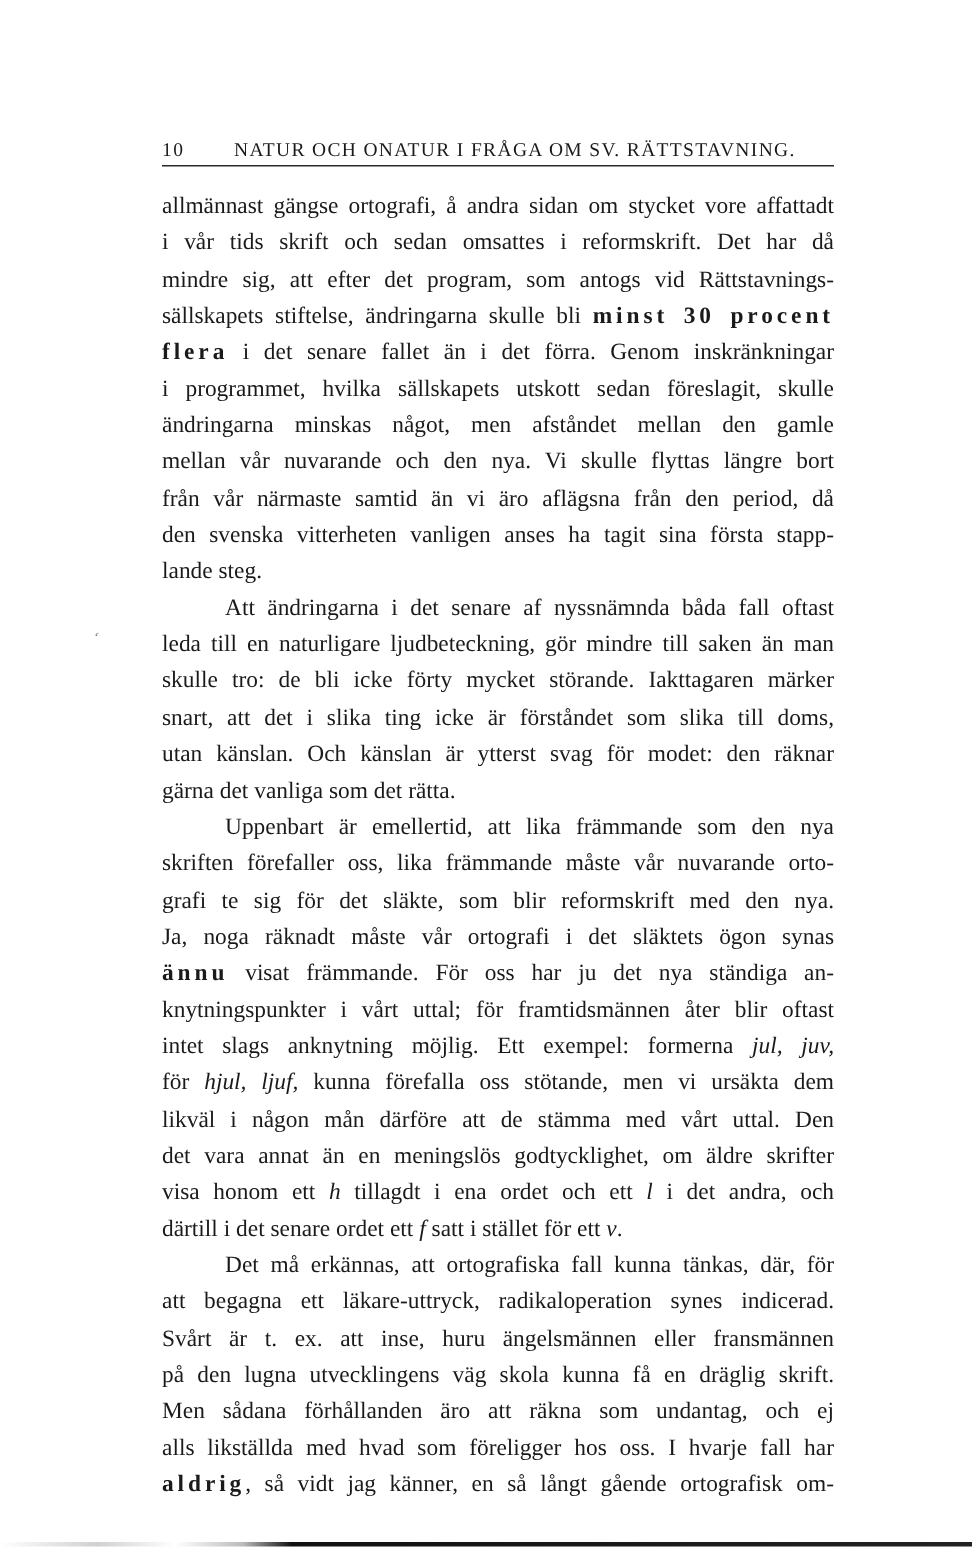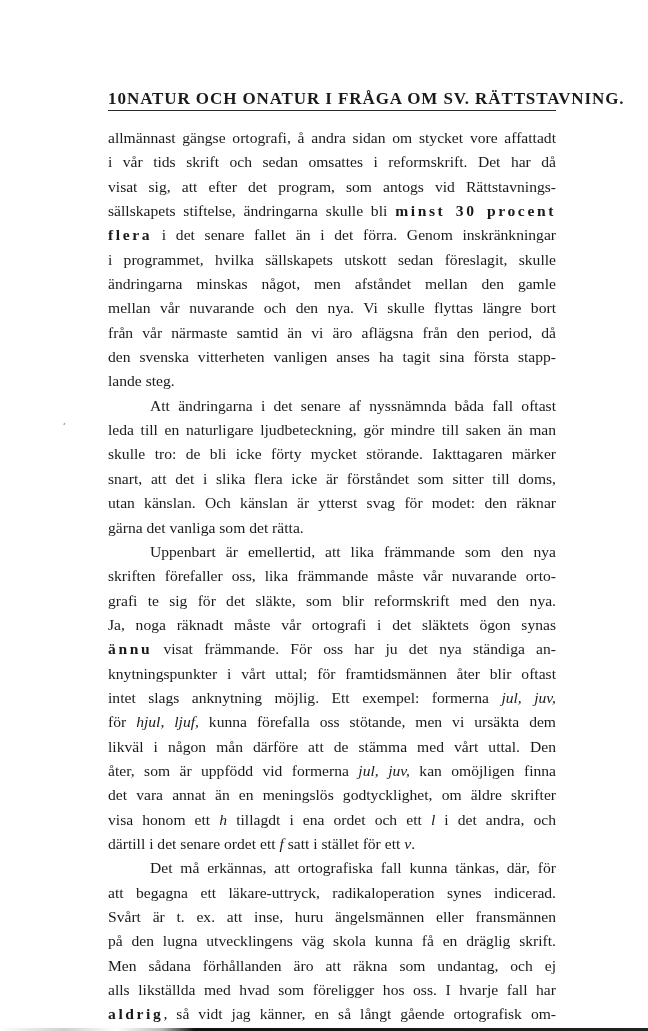--- a/index.html
+++ b/index.html
@@ -16,26 +16,25 @@
       color: #1a1a1a;
     }
     .page {
       position: absolute;
       left: 108px;
       top: 90px;
       width: 448px;
     }
     .running-head {
       display: flex;
-      align-items: center;
-      font-size: 17px;
+      align-items: flex-end;
+      font-size: 13px;
       letter-spacing: 0.6px;
       height: 18px;
       white-space: nowrap;
-      font-weight: bold;
     }
     .page-number {
       width: 48px;
       letter-spacing: 1px;
     }
     .running-title {
       flex: 1;
       letter-spacing: 0.9px;
     }
     .head-rule {
@@ -92,45 +91,44 @@
 <div class="page">
   <div class="running-head">
     <span class="page-number">10</span>
     <span class="running-title">NATUR OCH ONATUR I FRÅGA OM SV. RÄTTSTAVNING.</span>
   </div>
   <div class="head-rule"></div>
 
   <div class="body-text" id="body-text">
       <span class="line"><span>allmännast gängse ortografi, å andra sidan om stycket vore affattadt</span></span>
       <span class="line"><span>i vår tids skrift och sedan omsattes i reformskrift.  Det har då</span></span>
-      <span class="line"><span>visat sig, att efter det program, som antogs vid Rättstavnings-</span></span>
+      <span class="line"><span>mindre sig, att efter det program, som antogs vid Rättstavnings-</span></span>
       <span class="line"><span>sällskapets stiftelse, ändringarna skulle bli </span><span class="sp">minst 30 procent</span></span>
       <span class="line"><span class="sp">flera</span><span> i det senare fallet än i det förra.  Genom inskränkningar</span></span>
       <span class="line"><span>i programmet, hvilka sällskapets utskott sedan föreslagit, skulle</span></span>
       <span class="line"><span>ändringarna minskas något, men afståndet mellan den gamle</span></span>
       <span class="line"><span>mellan vår nuvarande och den nya.  Vi skulle flyttas längre bort</span></span>
       <span class="line"><span>från vår närmaste samtid än vi äro aflägsna från den period, då</span></span>
       <span class="line"><span>den svenska vitterheten vanligen anses ha tagit sina första stapp-</span></span>
       <span class="line last"><span>lande steg.</span></span>
       <span class="line indent"><span>Att ändringarna i det senare af nyssnämnda båda fall oftast</span></span>
       <span class="line"><span>leda till en naturligare ljudbeteckning, gör mindre till saken än man</span></span>
       <span class="line"><span>skulle tro: de bli icke förty mycket störande.  Iakttagaren märker</span></span>
-      <span class="line"><span>snart, att det i slika flera icke är förståndet som sitter till doms,</span></span>
+      <span class="line"><span>snart, att det i slika ting icke är förståndet som slika till doms,</span></span>
       <span class="line"><span>utan känslan.  Och känslan är ytterst svag för modet: den räknar</span></span>
       <span class="line last"><span>gärna det vanliga som det rätta.</span></span>
       <span class="line indent"><span>Uppenbart är emellertid, att lika främmande som den nya</span></span>
       <span class="line"><span>skriften förefaller oss, lika främmande måste vår nuvarande orto-</span></span>
       <span class="line"><span>grafi te sig för det släkte, som blir reformskrift med den nya.</span></span>
       <span class="line"><span>Ja, noga räknadt måste vår ortografi i det släktets ögon synas</span></span>
       <span class="line"><span class="sp">ännu</span><span> visat främmande.  För oss har ju det nya ständiga an-</span></span>
       <span class="line"><span>knytningspunkter i vårt uttal; för framtidsmännen åter blir oftast</span></span>
       <span class="line"><span>intet slags anknytning möjlig.  Ett exempel: formerna </span><em>jul, juv,</em></span>
       <span class="line"><span>för </span><em>hjul, ljuf,</em><span> kunna förefalla oss stötande, men vi ursäkta dem</span></span>
       <span class="line"><span>likväl i någon mån därföre att de stämma med vårt uttal.  Den</span></span>
-      <span class="line"><span>åter, som är uppfödd vid formerna </span><em>jul, juv,</em><span> kan omöjligen finna</span></span>
       <span class="line"><span>det vara annat än en meningslös godtycklighet, om äldre skrifter</span></span>
       <span class="line"><span>visa honom ett </span><em>h</em><span> tillagdt i ena ordet och ett </span><em>l</em><span> i det andra, och</span></span>
       <span class="line last"><span>därtill i det senare ordet ett </span><em>f</em><span> satt i stället för ett </span><em>v</em><span>.</span></span>
       <span class="line indent"><span>Det må erkännas, att ortografiska fall kunna tänkas, där, för</span></span>
       <span class="line"><span>att begagna ett läkare-uttryck, radikaloperation synes indicerad.</span></span>
       <span class="line"><span>Svårt är t. ex. att inse, huru ängelsmännen eller fransmännen</span></span>
       <span class="line"><span>på den lugna utvecklingens väg skola kunna få en dräglig skrift.</span></span>
       <span class="line"><span>Men sådana förhållanden äro att räkna som undantag, och ej</span></span>
       <span class="line"><span>alls likställda med hvad som föreligger hos oss.  I hvarje fall har</span></span>
       <span class="line"><span class="sp">aldrig</span><span>, så vidt jag känner, en så långt gående ortografisk om-</span></span>

